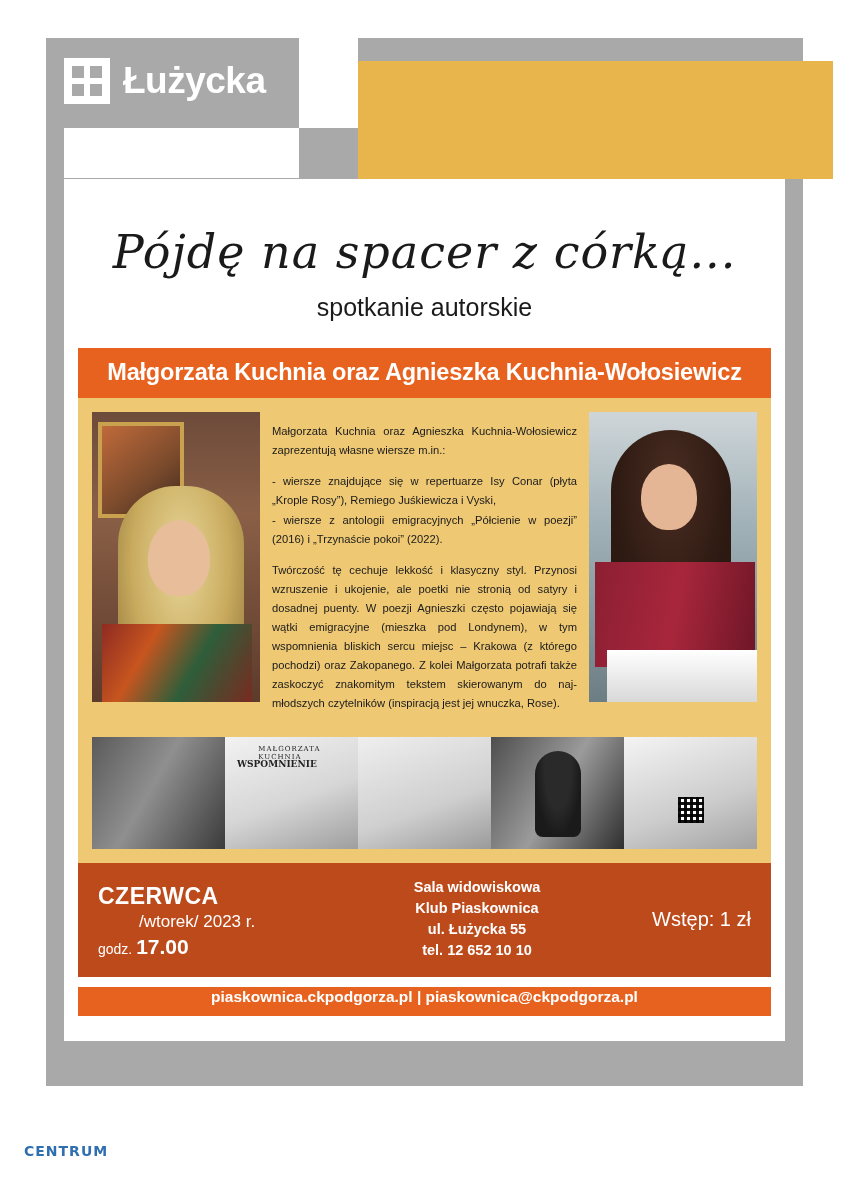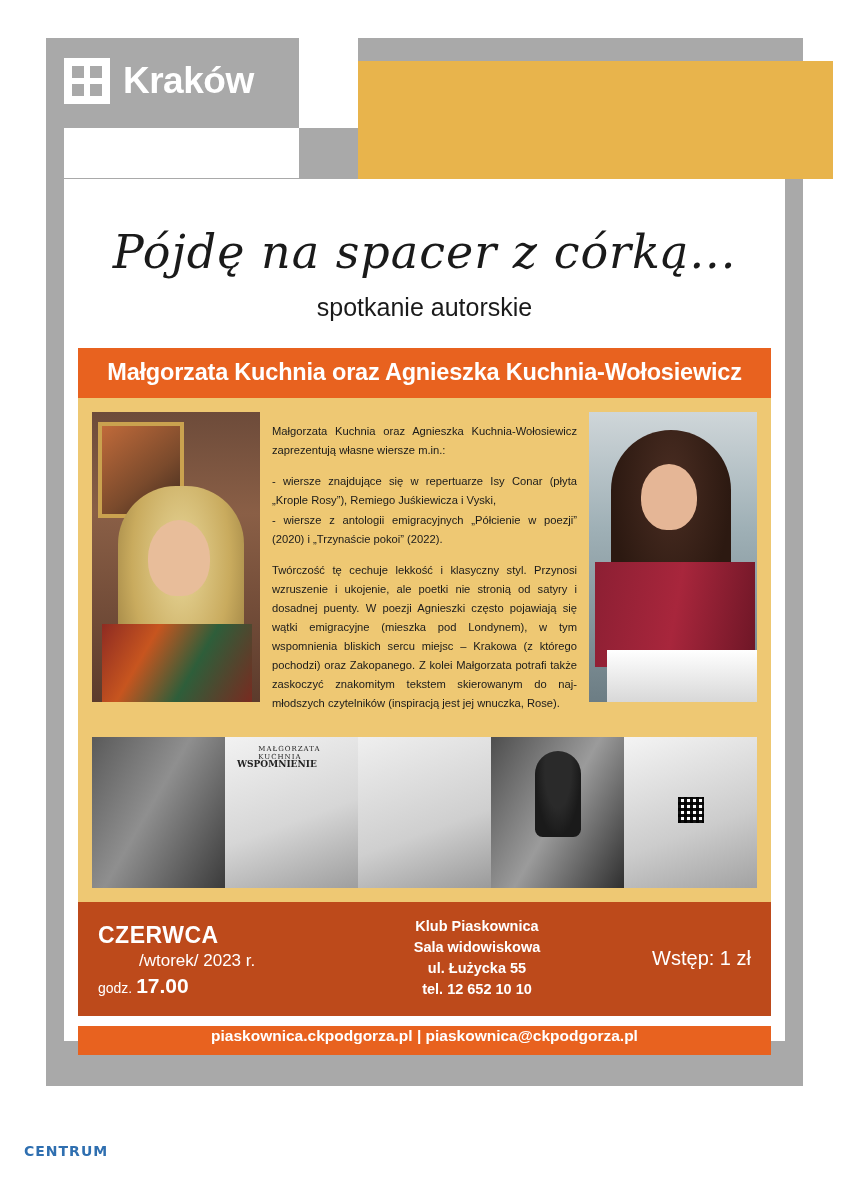--- a/index.html
+++ b/index.html
@@ -155,21 +155,21 @@
     text-align: justify;
     padding-top: 10px;
   }
   .body-text p { margin-bottom: 12px; }
   .body-text ul { list-style: none; }
   .body-text li { margin-bottom: 1px; padding-left: 0; }
 
   .strip-row {
     display: flex;
     margin-top: 12px;
-    height: 151px;
+    height: 112px;
   }
   .strip { flex: 1; position: relative; overflow: hidden; background: #8a8a8a; }
 
   
   .details-bar {
     margin: 0 14px;
     background: #bd4a1b;
     color: #ffffff;
     display: flex;
     align-items: center;
@@ -327,21 +327,21 @@
     <div class="top-bar">
       <div class="top-white-left"></div>
       <div class="top-gold"></div>
       <div class="krakow-logo">
         <span class="krakow-mark">
           <i class="km1"></i>
             <i class="km2"></i>
             <i class="km3"></i>
             <i class="km4"></i>
         </span>
-        <span class="krakow-word">Kraków</span>
+        <span class="krakow-word">Łużycka</span>
       </div>
       <div class="top-white-strip"></div>
     </div>
 
     <div class="inner">
 
       <div class="title-script">Pójdę na spacer z córką...</div>
       <div class="subtitle">spotkanie autorskie</div>
 
       <div class="authors-bar">Małgorzata Kuchnia oraz Agnieszka Kuchnia-Wołosiewicz</div>
@@ -355,21 +355,21 @@
             <div class="pl-frame"></div>
             <div class="pl-hair"></div>
             <div class="pl-face"></div>
             <div class="pl-cloth"></div>
           </div>
 
           <div class="body-text">
             <p>Małgorzata Kuchnia oraz Agnieszka Kuchnia-Wołosiewicz zaprezentują własne wiersze m.in.:</p>
             <ul>
               <li>- wiersze znajdujące się w repertuarze Isy Conar (płyta „Krople Rosy”), Remiego Juśkiewicza i Vyski,</li>
-              <li>- wiersze z antologii emigracyjnych „Półcienie w poezji” (2020) i „Trzynaście pokoi” (2022).</li>
+              <li>- wiersze z antologii emigracyjnych „Półcienie w poezji” (2016) i „Trzynaście pokoi” (2022).</li>
             </ul>
             <p style="margin-top:12px">Twórczość tę cechuje lekkość i klasyczny styl. Przynosi wzruszenie i ukojenie, ale poetki nie stronią od satyry i dosadnej puenty. W poezji Agnieszki często pojawiają się wątki emigracyjne (mieszka pod Londynem), w tym wspomnienia bliskich sercu miejsc  – Krakowa (z którego pochodzi) oraz Zakopanego. Z kolei Małgorzata potrafi także zaskoczyć znakomitym tekstem skierowanym do naj-młodszych czytelników (inspiracją jest jej wnuczka, Rose).</p>
           </div>
 
           <div class="photo photo-right">
             <div class="pr-bg"></div>
             <div class="pr-hair"></div>
             <div class="pr-face"></div>
             <div class="pr-cloth"></div>
             <div class="pr-book"></div>
@@ -410,22 +410,22 @@
             <div class="month">CZERWCA</div>
             <div class="weekday">/wtorek/ 2023 r.</div>
             <div class="hour">
               <span>godz.</span>
               <b>17.00</b>
             </div>
           </div>
         </div>
 
         <div class="venue">
+          <div>Sala widowiskowa</div>
           <div>Klub Piaskownica</div>
-          <div>Sala widowiskowa</div>
           <div>ul. Łużycka 55</div>
           <div>tel. 12 652 10 10</div>
         </div>
 
         <div class="price">Wstęp: 1 zł</div>
       </div>
 
       <div class="web-bar">piaskownica.ckpodgorza.pl | piaskownica@ckpodgorza.pl</div>
 
     </div>

